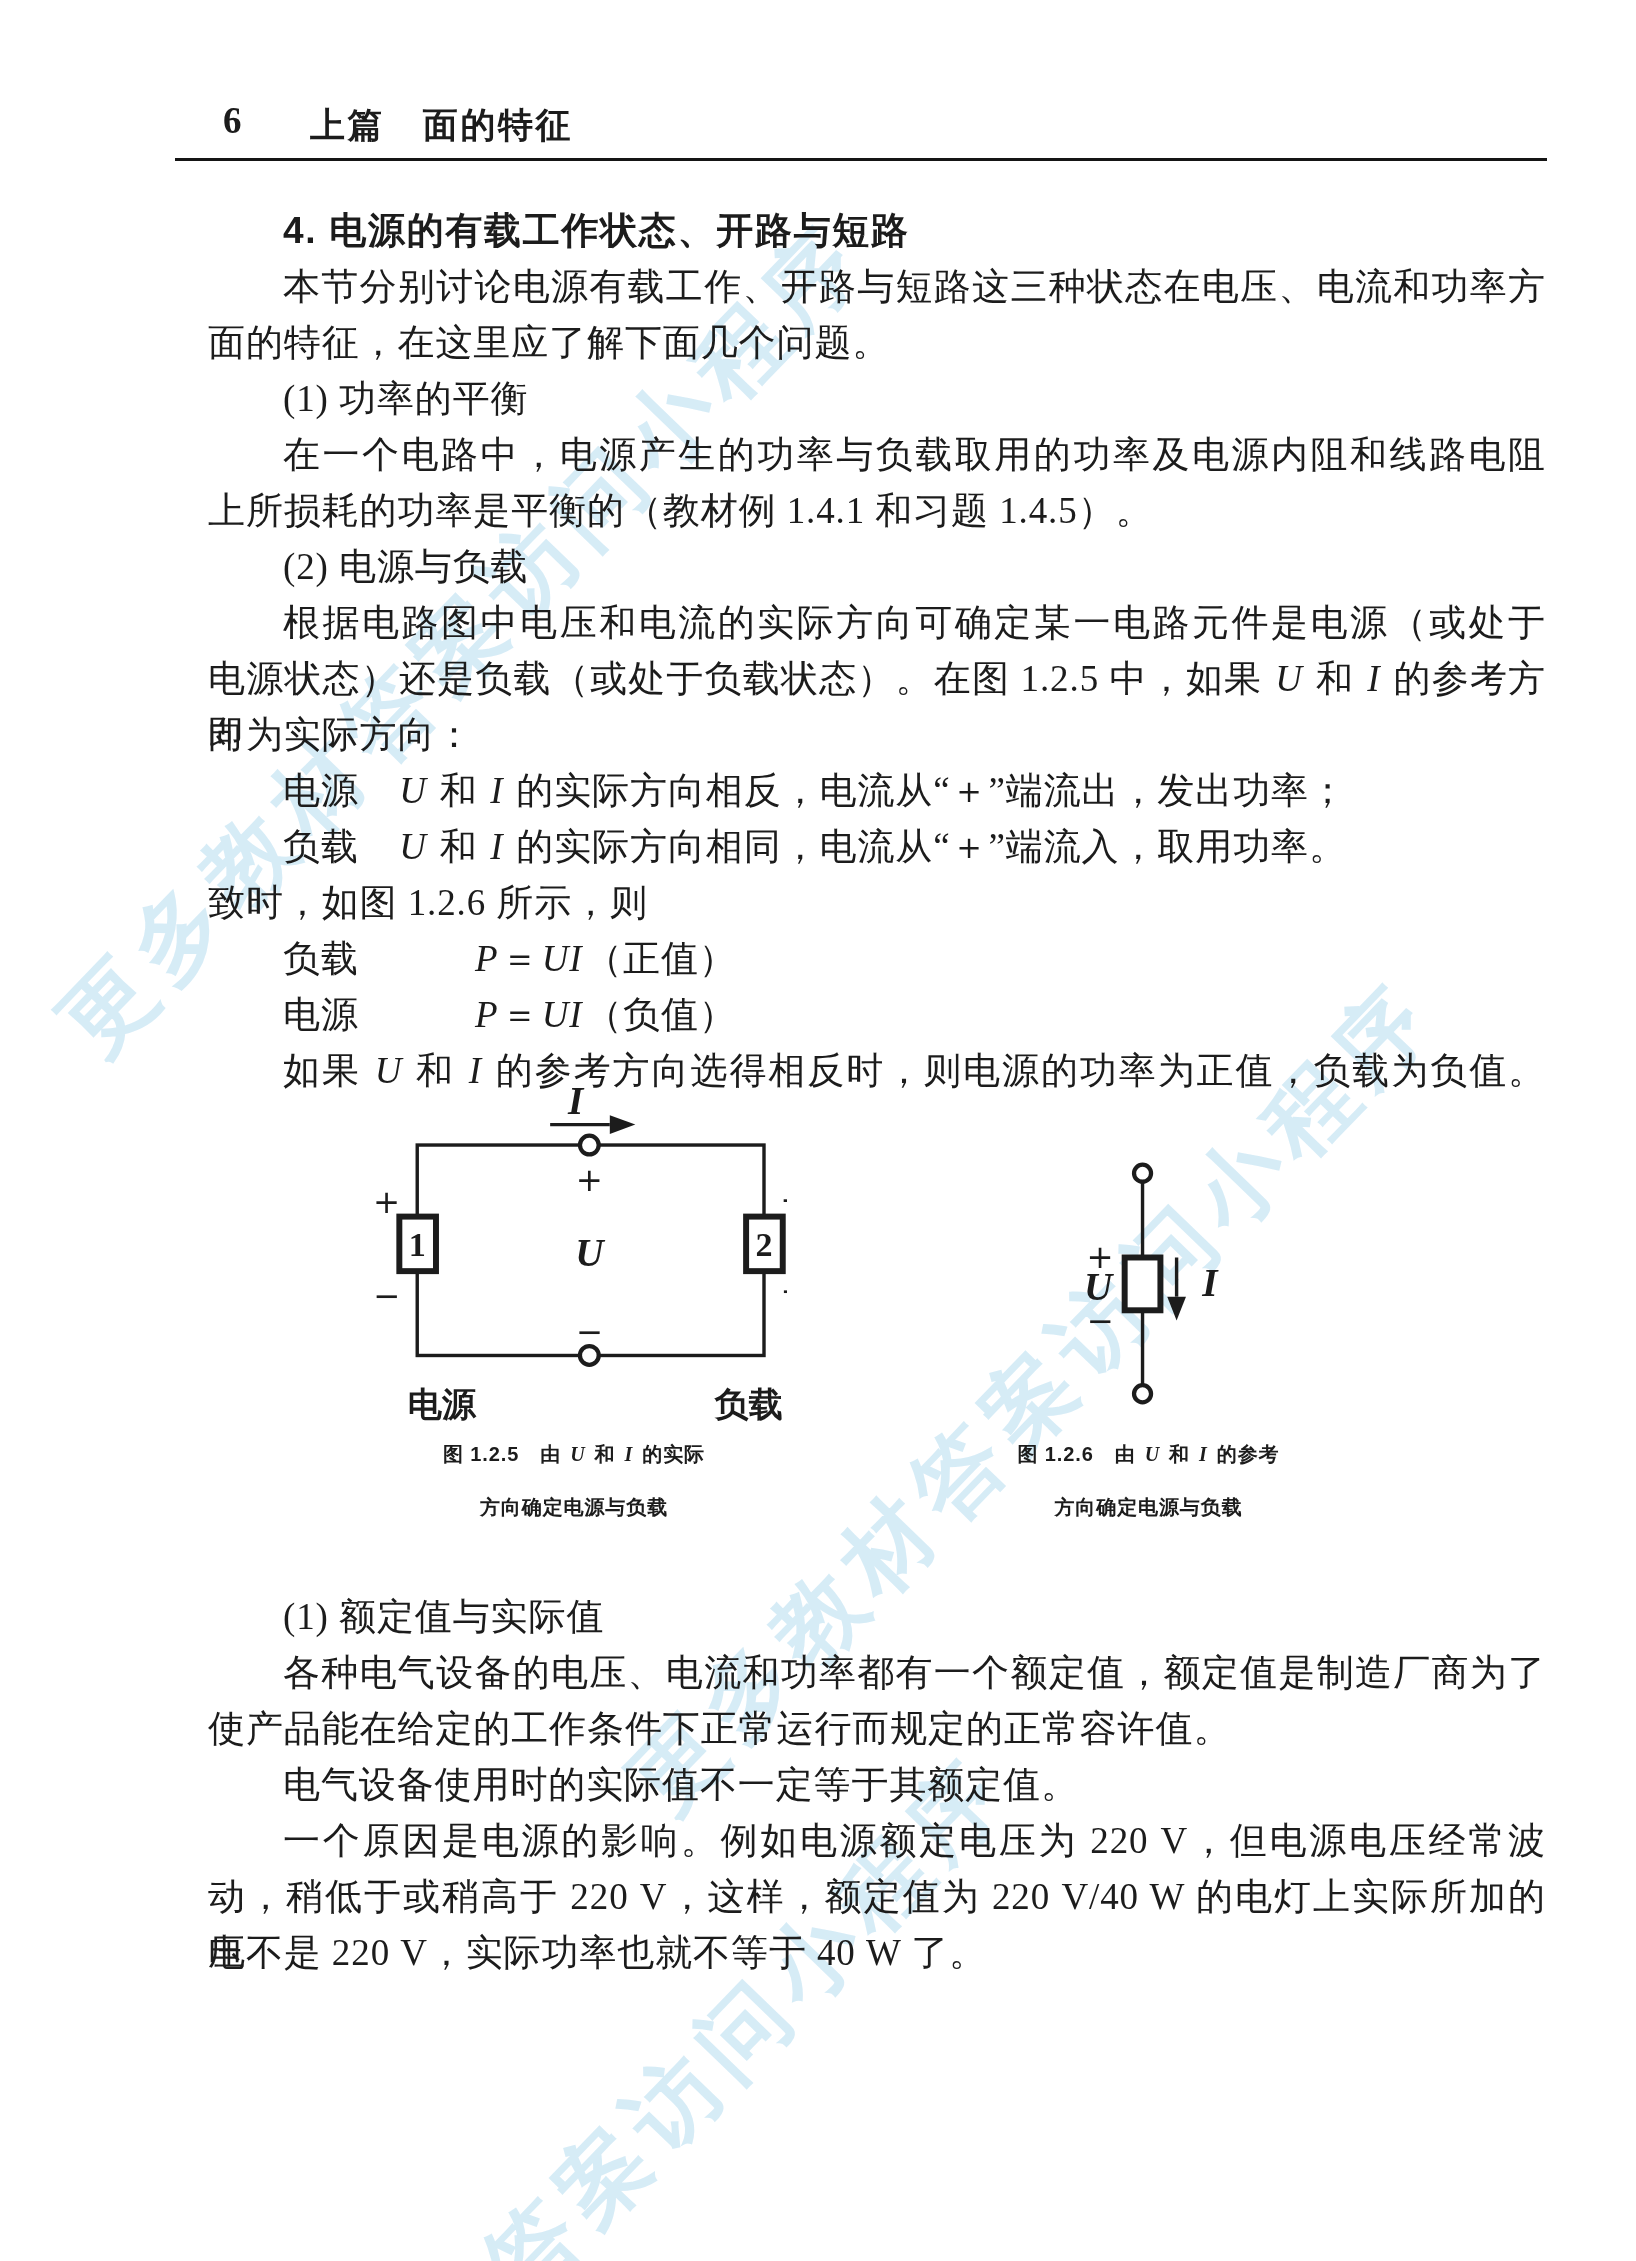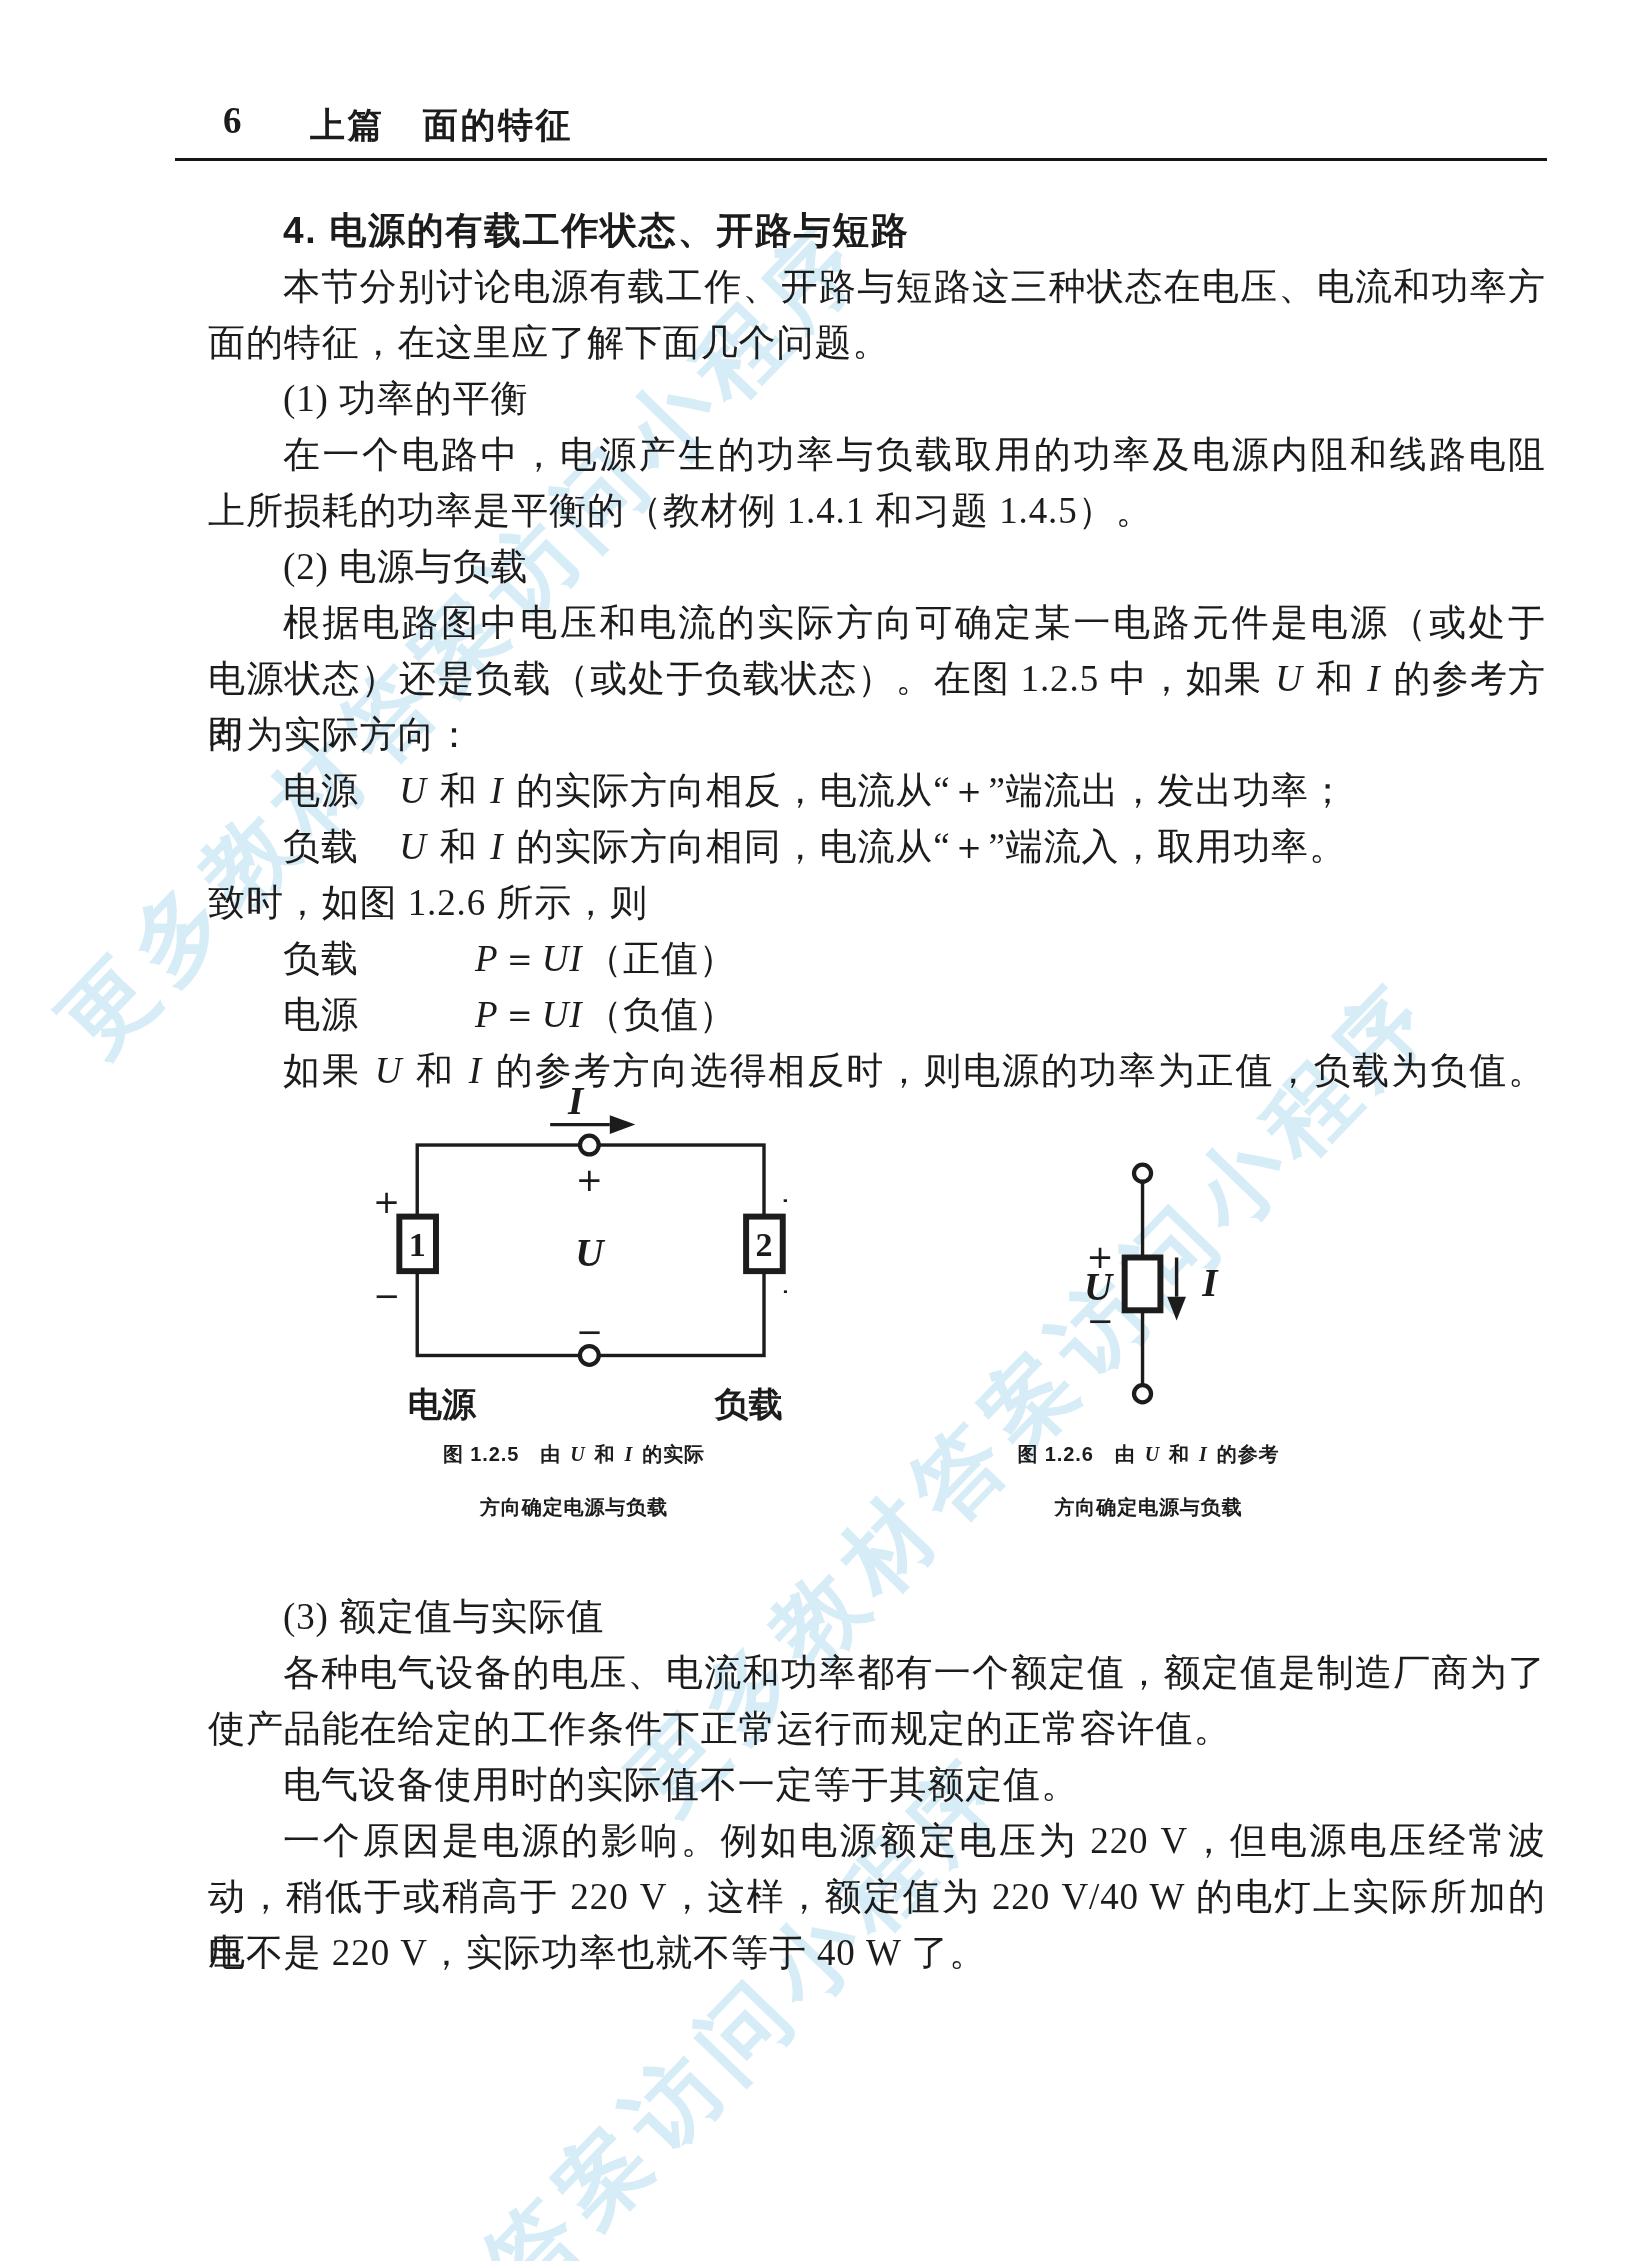--- a/index.html
+++ b/index.html
@@ -127,21 +127,21 @@
             <polygon class="arrowfill" points="187,246 209,246 198,274"></polygon>
           </g>
           <text class="vlab" x="228" y="245">I</text>
         </svg>
         <div class="cap fmt">图 1.2.6　由 <span class="var">U</span> 和 <span class="var">I</span> 的参考</div>
         <div class="cap">方向确定电源与负载</div>
       </div>
     </div>
 
     <div id="text-bottom">
-        <div class="line i">(3) 额定值与实际值</div>
+        <div class="line i">(1) 额定值与实际值</div>
         <div class="line j i">各种电气设备的电压、电流和功率都有一个额定值，额定值是制造厂商为了</div>
         <div class="line">使产品能在给定的工作条件下正常运行而规定的正常容许值。</div>
         <div class="line i">电气设备使用时的实际值不一定等于其额定值。</div>
         <div class="line j i">一个原因是电源的影响。例如电源额定电压为 220 V，但电源电压经常波</div>
         <div class="line j">动，稍低于或稍高于 220 V，这样，额定值为 220 V/40 W 的电灯上实际所加的电</div>
         <div class="line">压不是 220 V，实际功率也就不等于 40 W 了。</div>
       </div>
   </div>
 </div>
 

